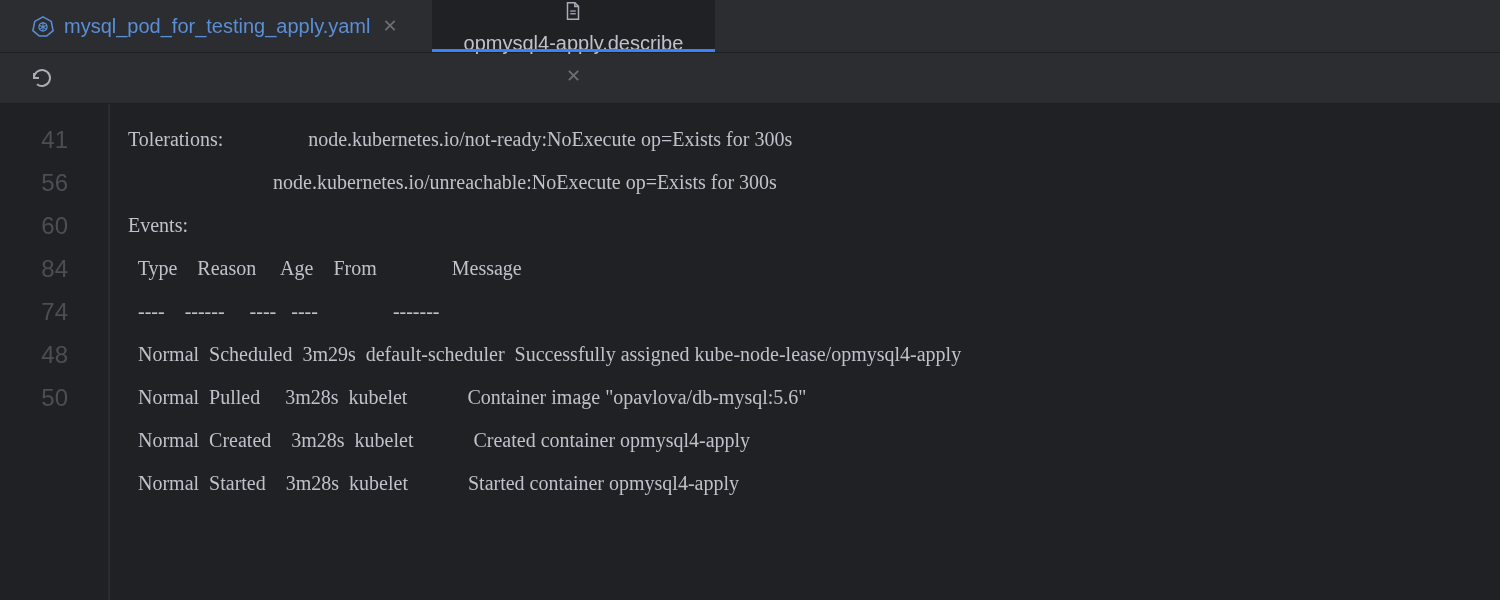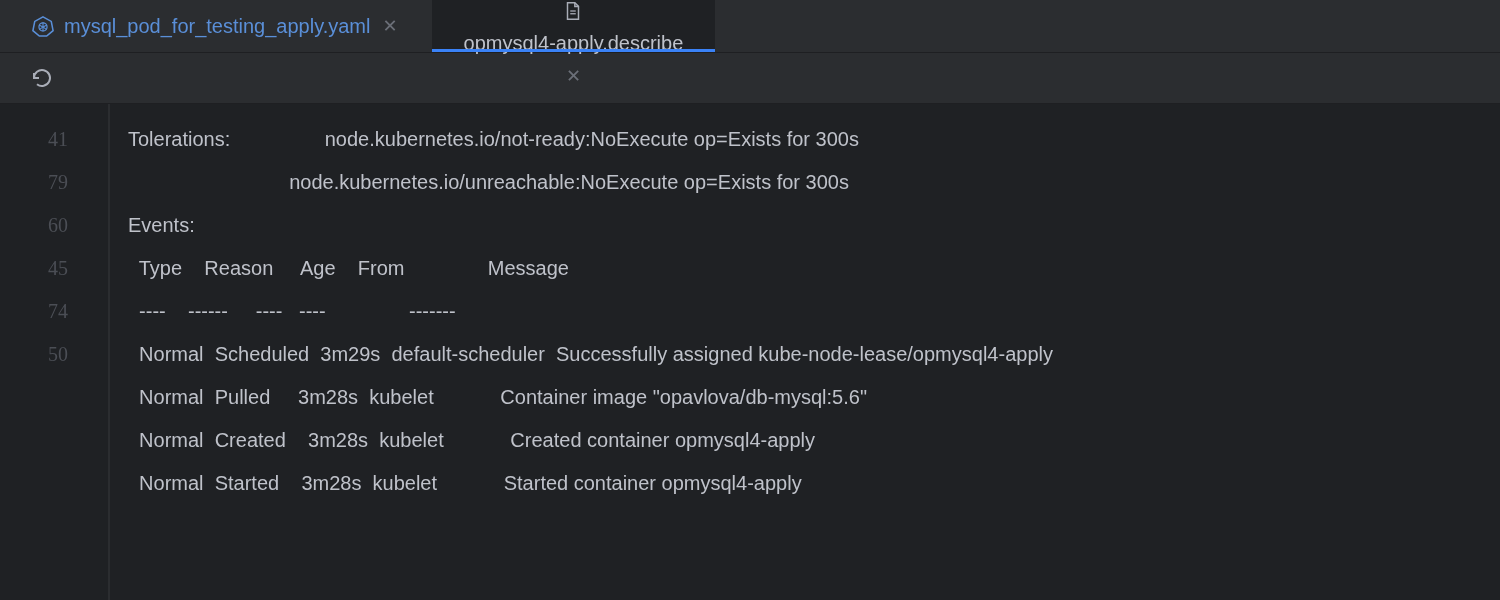--- a/index.html
+++ b/index.html
@@ -68,30 +68,30 @@
     }
     .gutter {
       background: #1f2124;
       padding-top: 14px;
       width: 110px;
       border-right: 2px solid #2b2d30;
       flex-shrink: 0;
     }
     .gutter .ln {
       color: #4b4e55;
-      font-family: Liberation Serif, serif;
-      font-size: 20px;
+      font-family: Liberation Sans, sans-serif;
+      font-size: 24px;
       text-align: right;
       padding-right: 40px;
       height: 43px;
       line-height: 43px;
     }
     .code {
       padding-top: 14px;
-      font-family: Liberation Sans, sans-serif;
+      font-family: Liberation Serif, serif;
       font-size: 20px;
       color: #bfc2ca;
       white-space: pre;
     }
     .code .line {
       height: 43px;
       line-height: 43px;
       padding-left: 18px;
     }
   </style>
@@ -134,20 +134,21 @@
     <svg viewBox="0 0 24 24" width="24" height="24">
         <path d="M4 12a8 8 0 1 1 3 6.2" fill="none" stroke="#a9adb7" stroke-width="2"></path>
         <polyline points="4,7 4,12 9,12" fill="none" stroke="#a9adb7" stroke-width="2"></polyline>
       </svg>
   </div>
 </div>
 
 <div class="editor-area">
   <div class="gutter">
       <div class="ln">41</div>
-      <div class="ln">79</div>
+      <div class="ln">56</div>
       <div class="ln">60</div>
-      <div class="ln">45</div>
+      <div class="ln">84</div>
       <div class="ln">74</div>
+      <div class="ln">48</div>
       <div class="ln">50</div>
     </div>
   <div class="code"><div class="line">Tolerations:                 node.kubernetes.io/not-ready:NoExecute op=Exists for 300s</div><div class="line">                             node.kubernetes.io/unreachable:NoExecute op=Exists for 300s</div><div class="line">Events:</div><div class="line">  Type    Reason     Age    From               Message</div><div class="line">  ----    ------     ----   ----               -------</div><div class="line">  Normal  Scheduled  3m29s  default-scheduler  Successfully assigned kube-node-lease/opmysql4-apply</div><div class="line">  Normal  Pulled     3m28s  kubelet            Container image "opavlova/db-mysql:5.6"</div><div class="line">  Normal  Created    3m28s  kubelet            Created container opmysql4-apply</div><div class="line">  Normal  Started    3m28s  kubelet            Started container opmysql4-apply</div><div class="line"></div></div>
 </div>
 
 </body></html>

